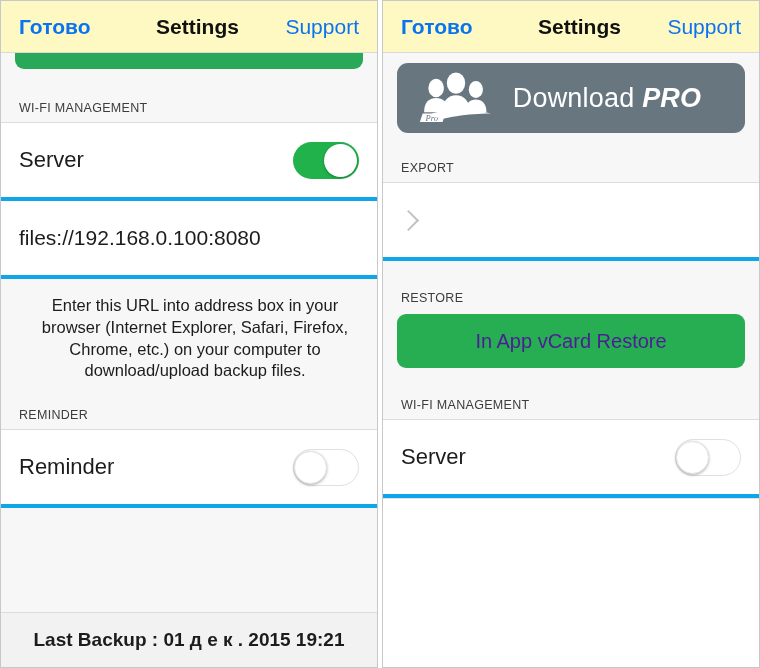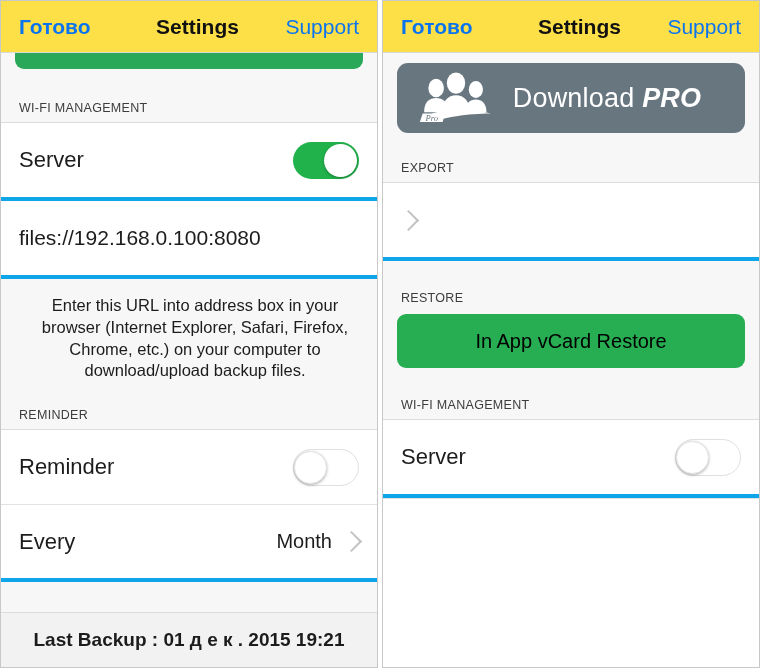--- a/index.html
+++ b/index.html
@@ -38,21 +38,21 @@
   }
   .phone.right {
     width: 378px;
     height: 668px;
   }
 
   
   .navbar {
     height: 52px;
     min-height: 52px;
-    background: #fde047;
+    background: #fef9c3;
     border-bottom: 1px solid #d9d9d9;
     display: flex;
     align-items: center;
     justify-content: space-between;
     padding: 0 18px;
     box-sizing: border-box;
     gap: 20px;
   }
   .nav-btn {
     color: #0a74f0;
@@ -247,21 +247,21 @@
     padding: 2px 14px 0 14px;
     background: #f7f7f7;
   }
   .green-btn {
     background: #27ae52;
     border-radius: 9px;
     height: 54px;
     display: flex;
     align-items: center;
     justify-content: center;
-    color: #000000;
+    color: #4c1d95;
     font-size: 20px;
     cursor: pointer;
   }
   .spacer-md { height: 30px; background: #f7f7f7; }
   .spacer-xs { height: 14px; background: #f7f7f7; }
   .fill { flex: 1; background: #ffffff; border-top: 1px solid #e2e2e2; }
   .fill-grey { flex: 1; background: #f7f7f7; }
 </style>
 </head>
 <body>
@@ -301,25 +301,20 @@
       <div class="note">Enter this URL into address box in your browser (Internet Explorer, Safari, Firefox, Chrome, etc.) on your computer to download/upload backup files.</div>
 
       <div class="section-header">REMINDER</div>
 
       <div class="group">
         <div class="row">
           <div class="row-label">Reminder</div>
           <div class="toggle off">
             <div class="knob"></div>
           </div>
-        </div>
-        <div class="row">
-          <div class="row-label">Every</div>
-          <div class="row-value">Month</div>
-          <div class="chevron"></div>
         </div>
       </div>
 
       <div class="fill-grey"></div>
     </div>
 
     <div class="last-backup">Last Backup : 01 д е к . 2015 19:21</div>
   </div>
 
   <div class="phone right">

